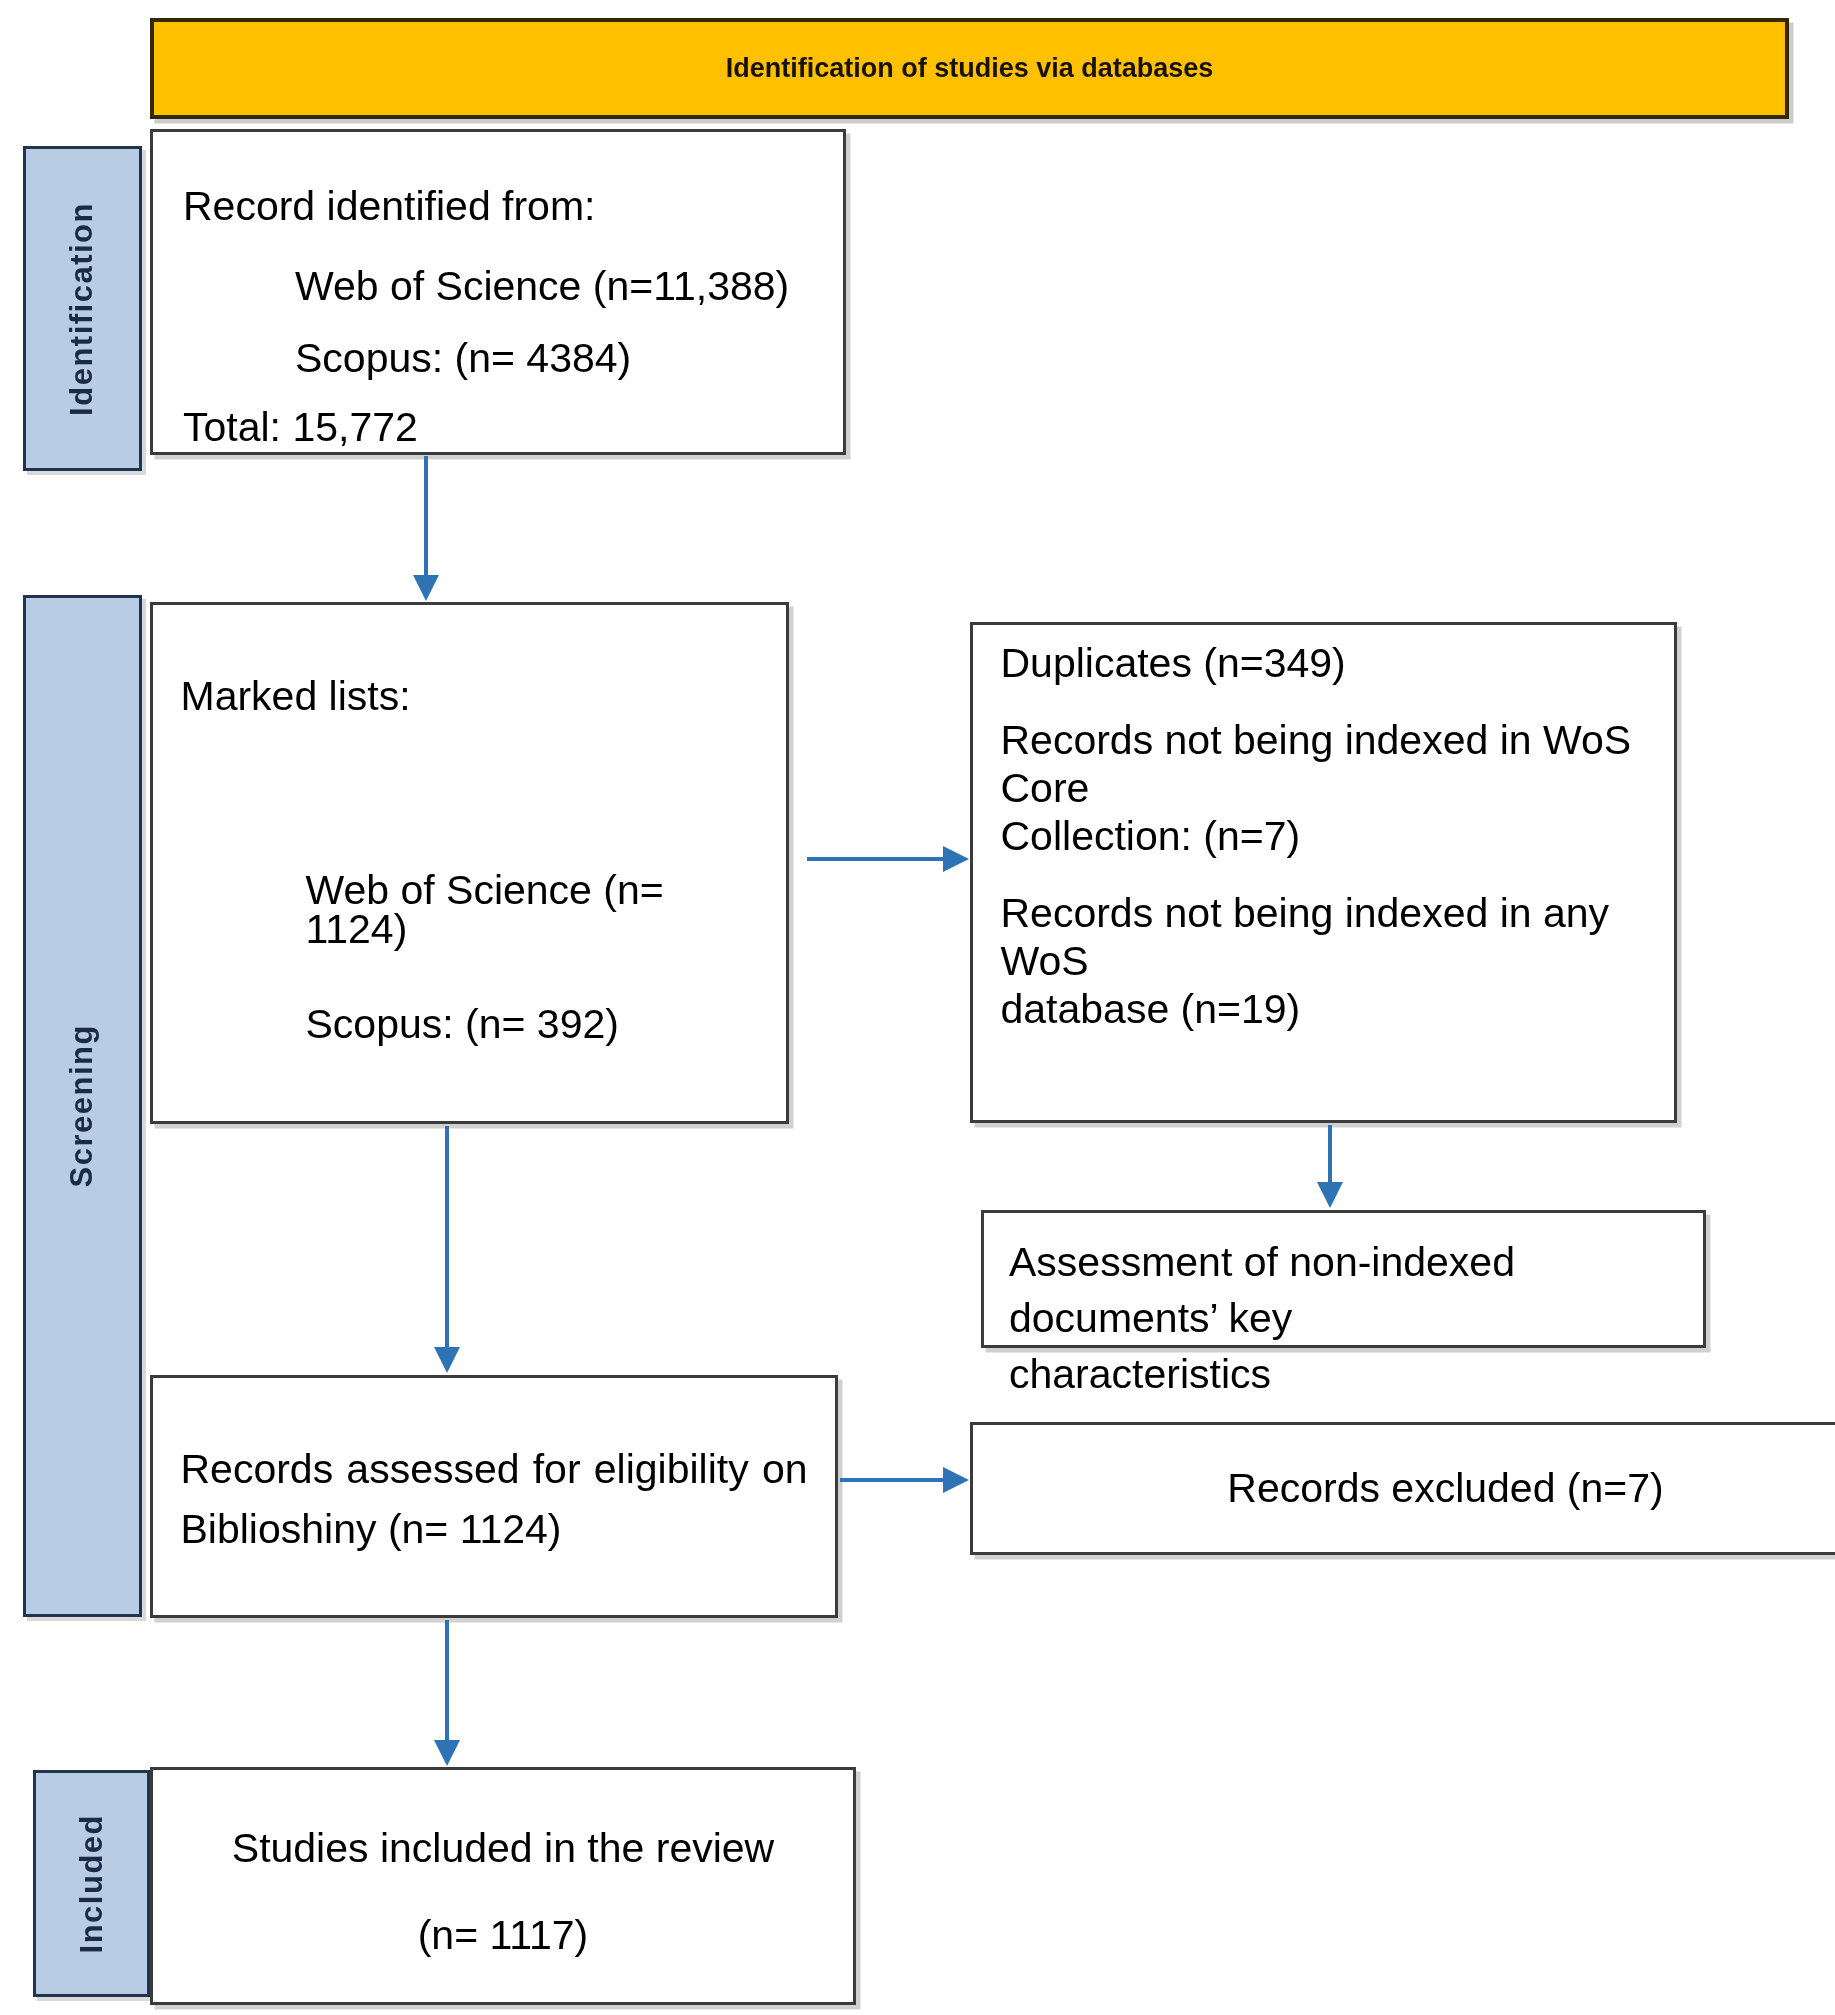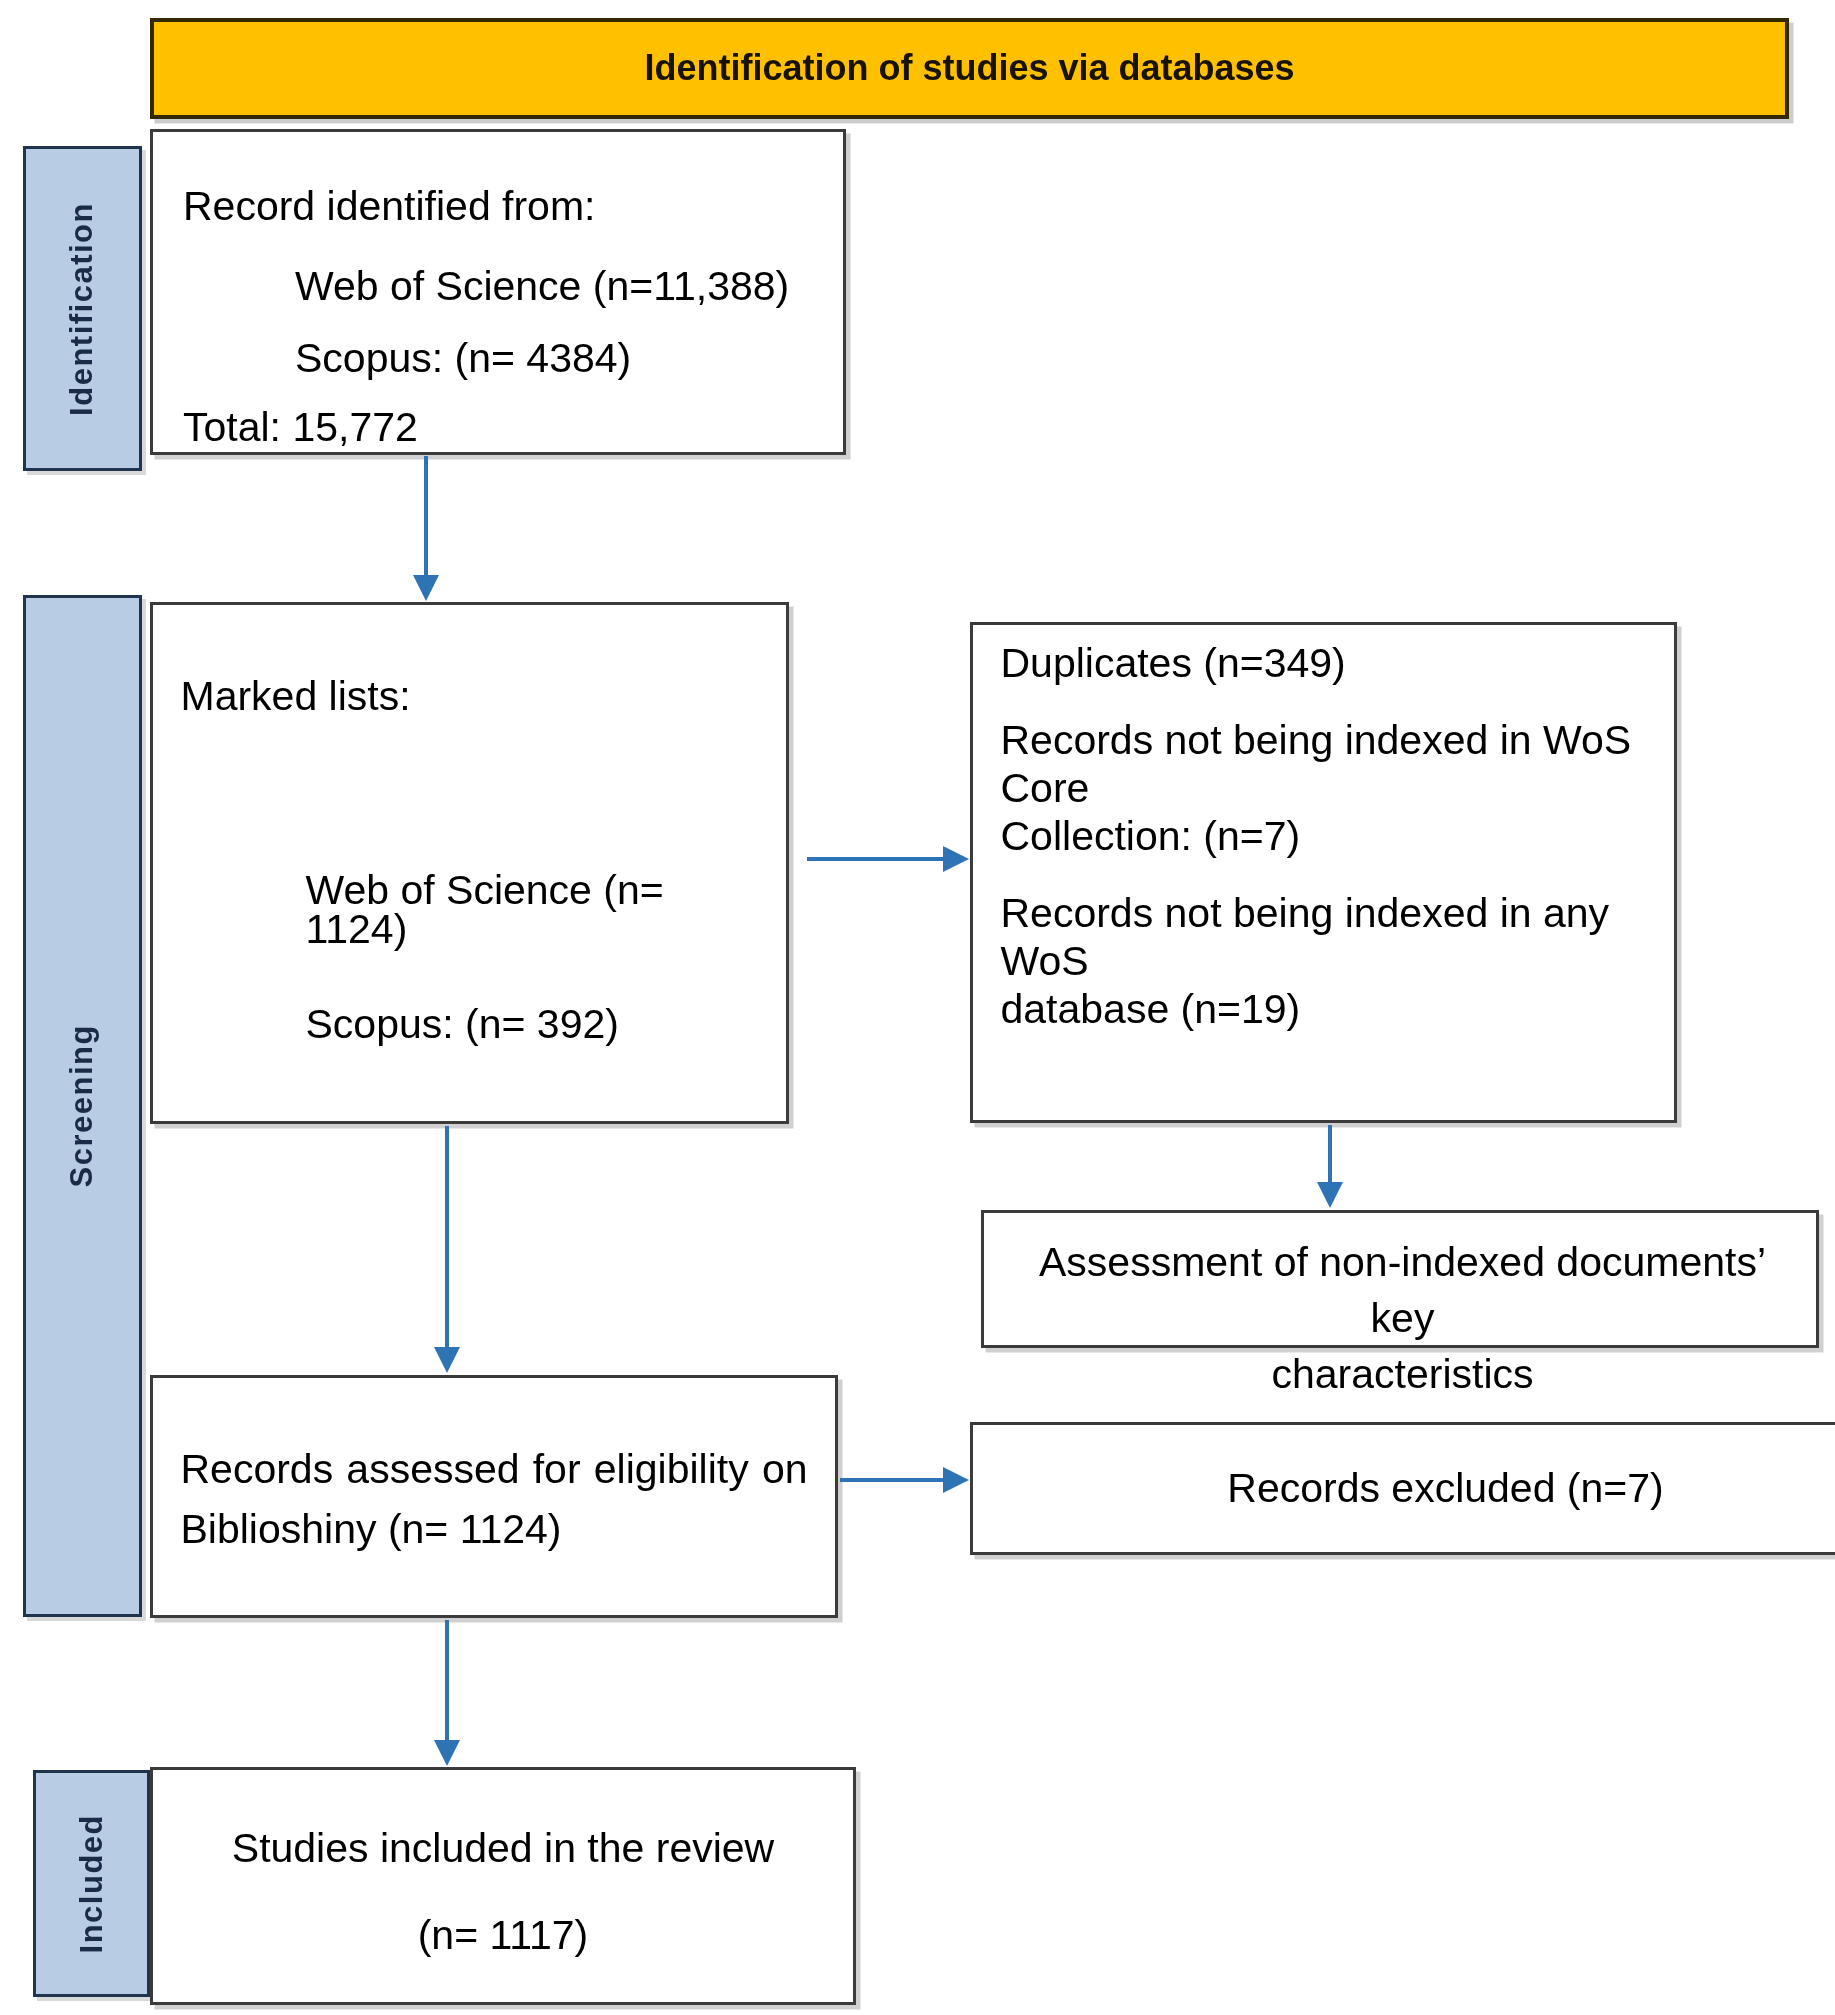--- a/index.html
+++ b/index.html
@@ -14,21 +14,21 @@
     overflow:hidden;
   }
 
   
   .banner {
     position:absolute; left:150px; top:17.5px; width:1639px; height:101px;
     background:var(--header-fill,#FFC000);
     border:4px solid var(--header-border,#332900);
     box-sizing:border-box;
     display:flex; align-items:center; justify-content:center;
-    font-size:36px; font-weight:bold; color:#181200;
+    font-size:27px; font-weight:bold; color:#181200;
     box-shadow:4.5px 4.5px 0 rgba(145,145,145,0.45);
   }
 
   
   .stage {
     position:absolute;
     background:var(--stage-fill,#B8CCE4);
     border:3.5px solid var(--stage-border,#20344F);
     box-sizing:border-box;
     display:flex; align-items:center; justify-content:center;
@@ -61,21 +61,21 @@
   #box-records-identified .l3 { margin-left:112px; margin-bottom:30px; }
 
   #box-marked-lists { left:150px; top:602px; width:639px; height:522px; padding:72px 22.5px 0 27.5px; }
   #box-marked-lists .l1 { margin-bottom:155px; }
   #box-marked-lists .l2 { margin-left:125px; margin-bottom:56px; }
   #box-marked-lists .l3 { margin-left:125px; }
 
   #box-duplicates { left:970px; top:622px; width:707px; height:501px; padding:14px 22.5px 0 27.5px; line-height:48px; }
   #box-duplicates .para { margin-bottom:29px; }
 
-  #box-assessment { left:981px; top:1210px; width:838px; height:138px; padding:21px 20px 0 25px; line-height:56px;text-align:center; }
+  #box-assessment { left:981px; top:1210px; width:725px; height:138px; padding:21px 20px 0 25px; line-height:56px; }
 
   #box-eligibility { left:150px; top:1375px; width:688px; height:243px; padding:61px 27.5px 0 27.5px; line-height:60px; }
   #box-eligibility .justified { text-align:justify; text-align-last:justify; }
 
   #box-excluded { left:970px; top:1422px; width:951px; height:133px;
                   display:flex; align-items:center; justify-content:center; text-align:center; }
 
   #box-included-studies { left:150px; top:1767px; width:706px; height:238px; padding-top:59px; text-align:center; }
   #box-included-studies .l1 { margin-bottom:48px; }
 

